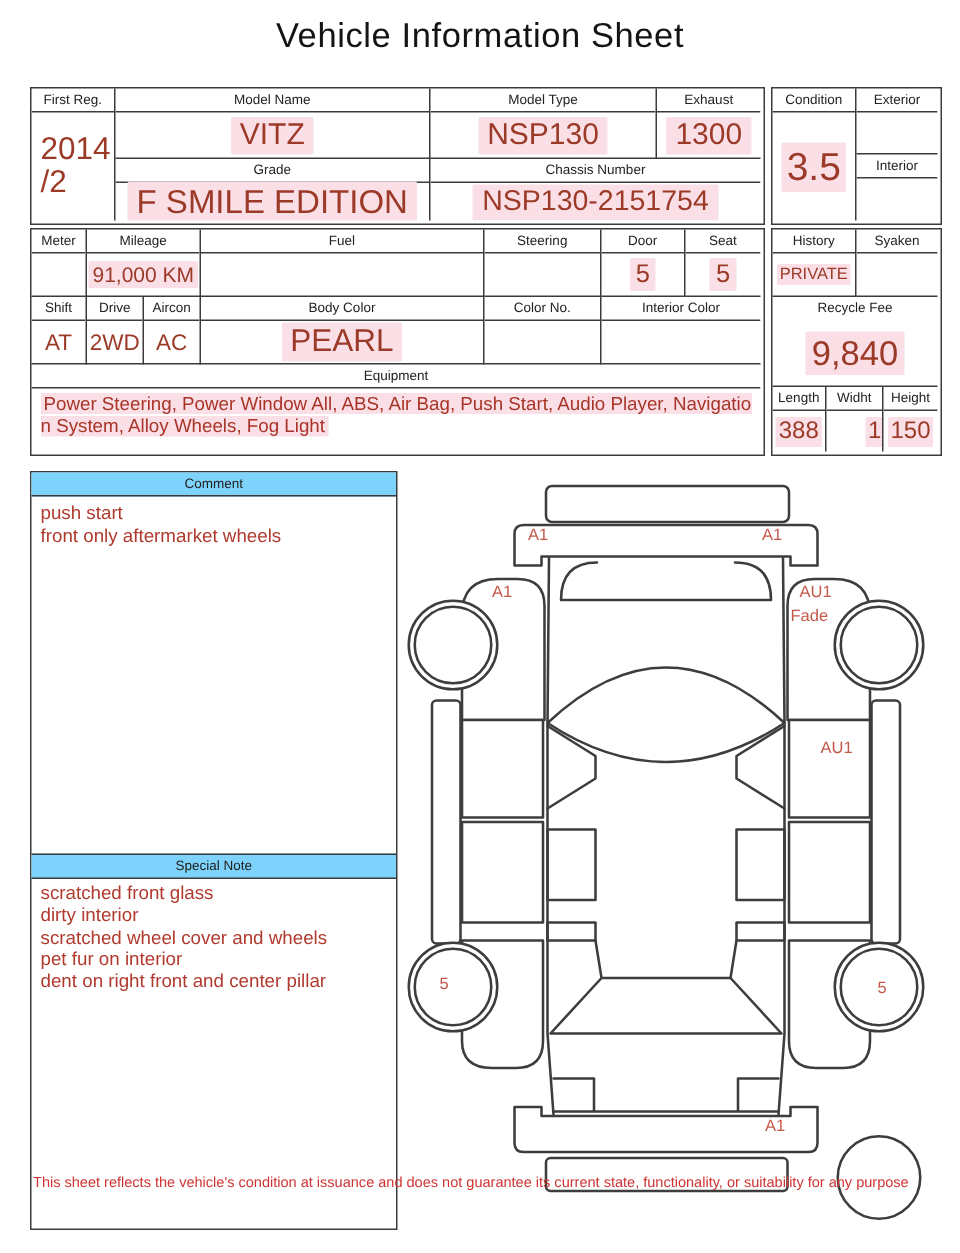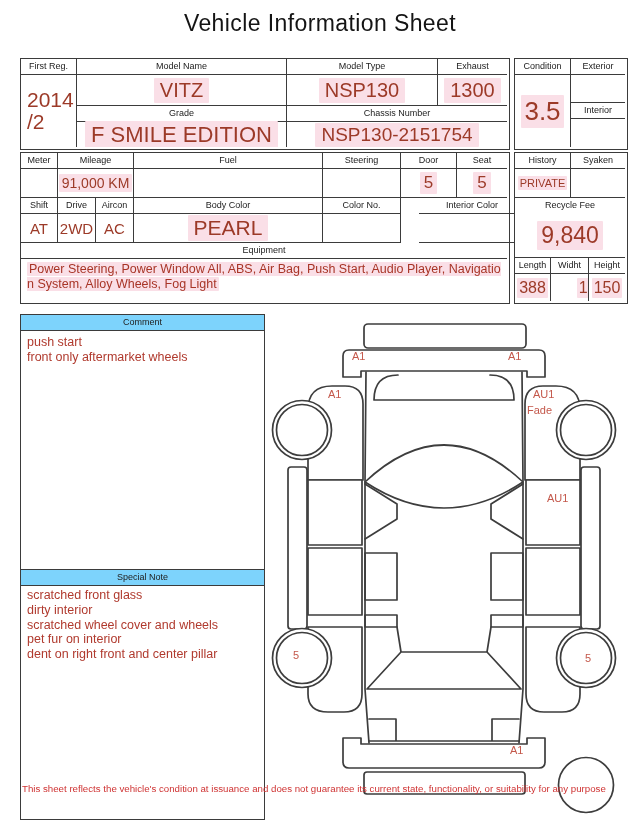--- a/index.html
+++ b/index.html
@@ -133,21 +133,21 @@
     <div class="cell-value" style="font-size:15px;"><span class="plain">AC</span></div>
   </div>
   <div class="cell" style="left:113px;top:45px;width:189px;height:45px;">
     <div class="cell-label">Body Color</div>
     <div class="cell-value" style="font-size:21px;"><span class="hl">PEARL</span></div>
   </div>
   <div class="cell" style="left:302px;top:45px;width:78px;height:45px;">
     <div class="cell-label">Color No.</div>
     <div class="cell-value"></div>
   </div>
-  <div class="cell no-r" style="left:398px;top:45px;width:106px;height:45px;">
+  <div class="cell no-r" style="left:380px;top:45px;width:106px;height:45px;">
     <div class="cell-label">Interior Color</div>
     <div class="cell-value"></div>
   </div>
 
   <div class="cell no-r no-b" style="left:0;top:90px;width:486px;height:58px;">
     <div class="cell-label">Equipment</div>
     <div class="eq-text"><span class="hl">Power Steering, Power Window  All, ABS, Air Bag, Push Start, Audio Player, Navigatio
 n System, Alloy Wheels, Fog Light</span></div>
   </div>
 </div>

